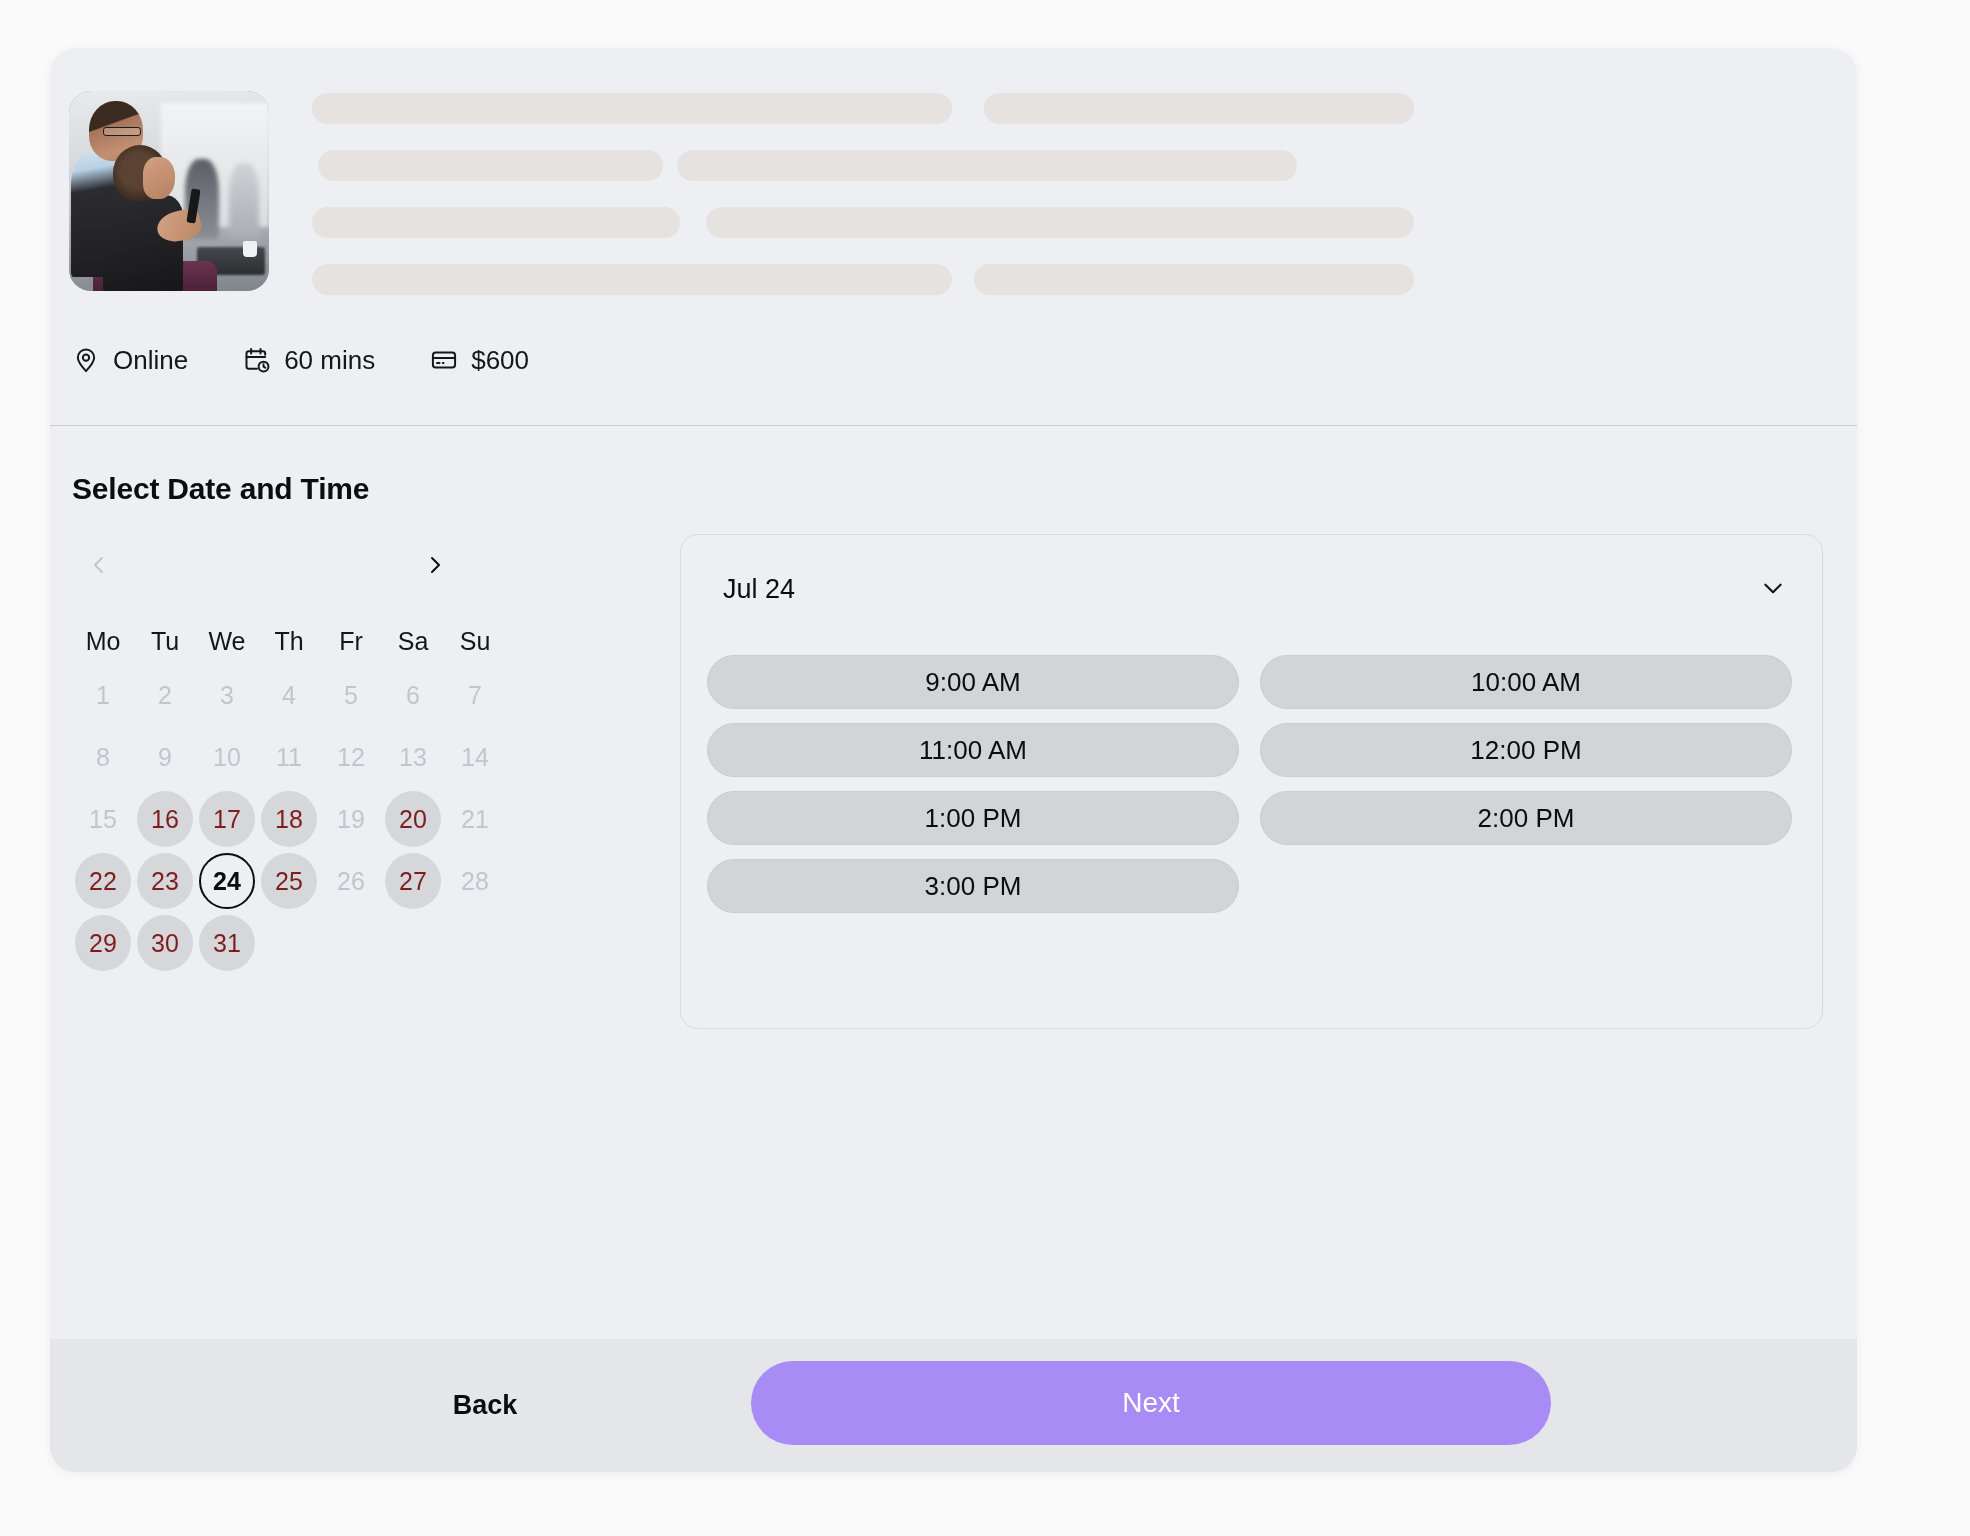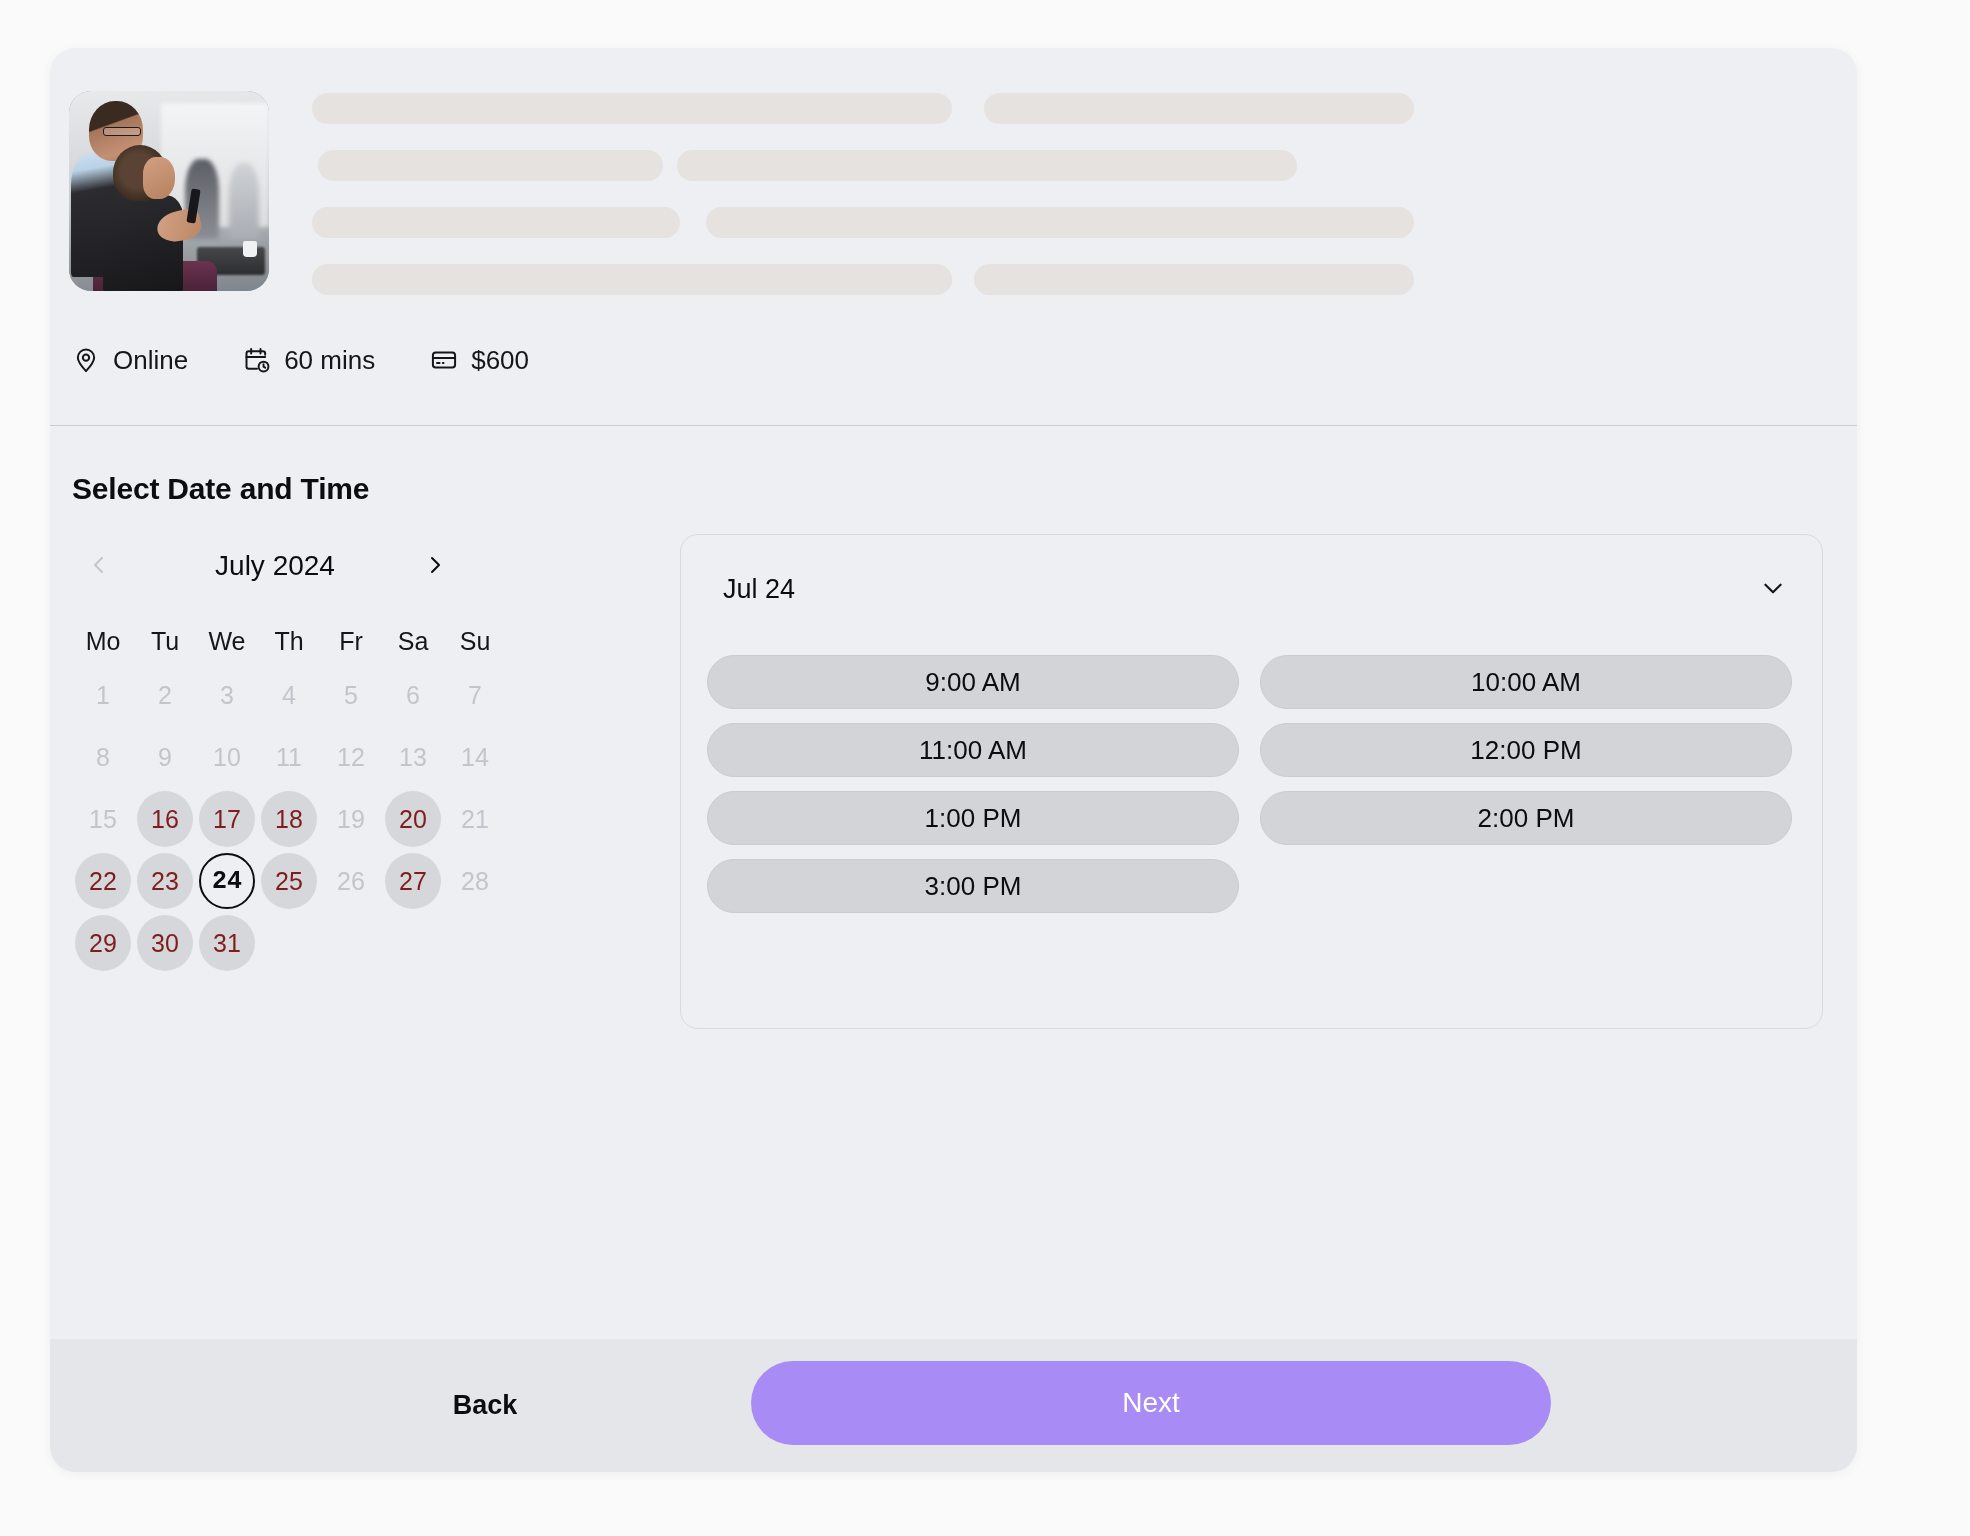--- a/index.html
+++ b/index.html
@@ -291,21 +291,20 @@
     color: #7f1d1d;
     background: #D5D7DB;
     cursor: pointer;
   }
   .cal-day.selected {
     color: #0B0D10;
     background: transparent;
     border: 2px solid #0B0D10;
     font-weight: 600;
     cursor: pointer;
-    font-family: Liberation Mono, monospace;
   }
 
   
   .time-panel {
     position: absolute;
     left: 630px;
     top: 108px;
     width: 1143px;
     height: 495px;
     background: #EDEFF2;
@@ -488,21 +487,20 @@
       <div class="calendar">
 
         <div class="cal-header">
           <button class="cal-nav prev">
             <span>
               <svg width="24" height="24" viewBox="0 0 24 24" fill="none" stroke="#C2C6CC" stroke-width="2" stroke-linecap="round" stroke-linejoin="round">
                 <path d="M15 5l-7 7 7 7"></path>
               </svg>
             </span>
           </button>
-          <div class="cal-month">July 2024</div>
           <button class="cal-nav next">
             <span>
               <svg width="24" height="24" viewBox="0 0 24 24" fill="none" stroke="#0B0D10" stroke-width="2" stroke-linecap="round" stroke-linejoin="round">
                 <path d="M9 5l7 7-7 7"></path>
               </svg>
             </span>
           </button>
         </div>
 
         <div class="cal-grid" id="cal-grid">

